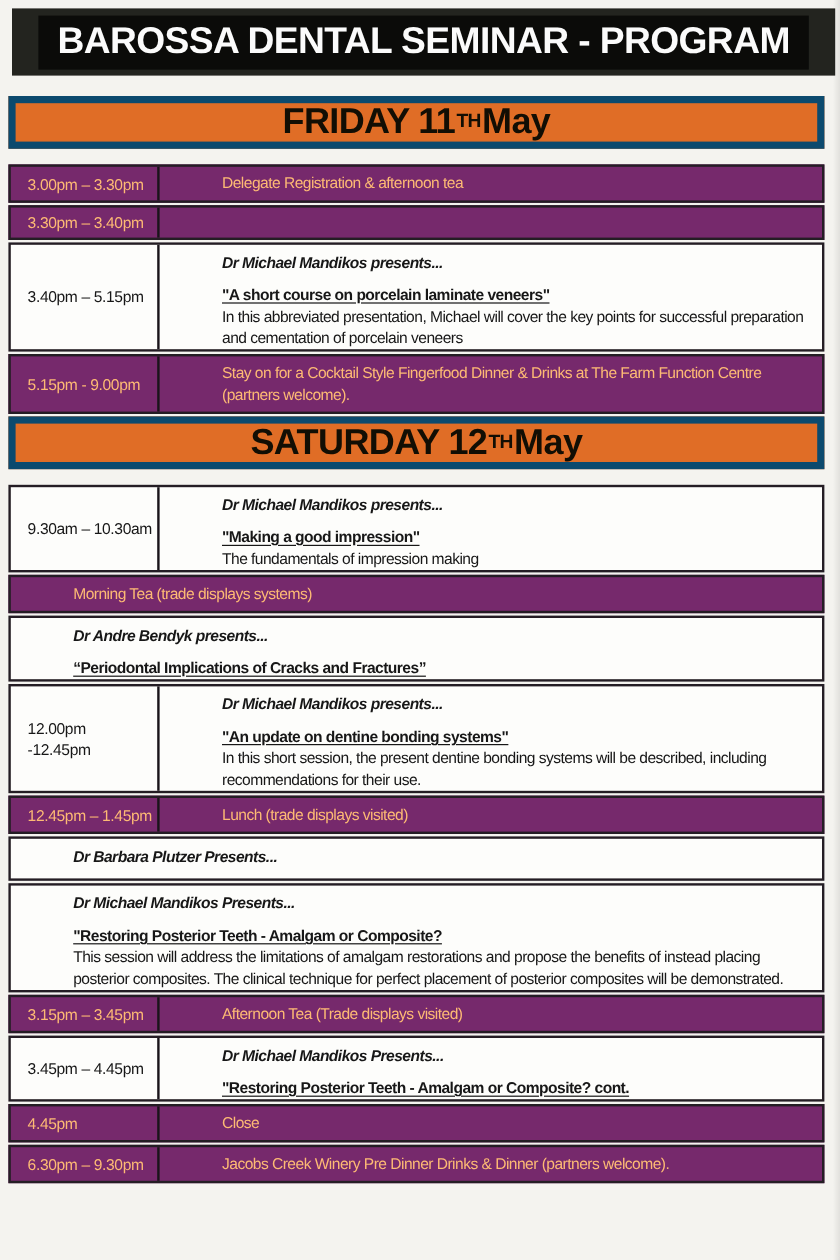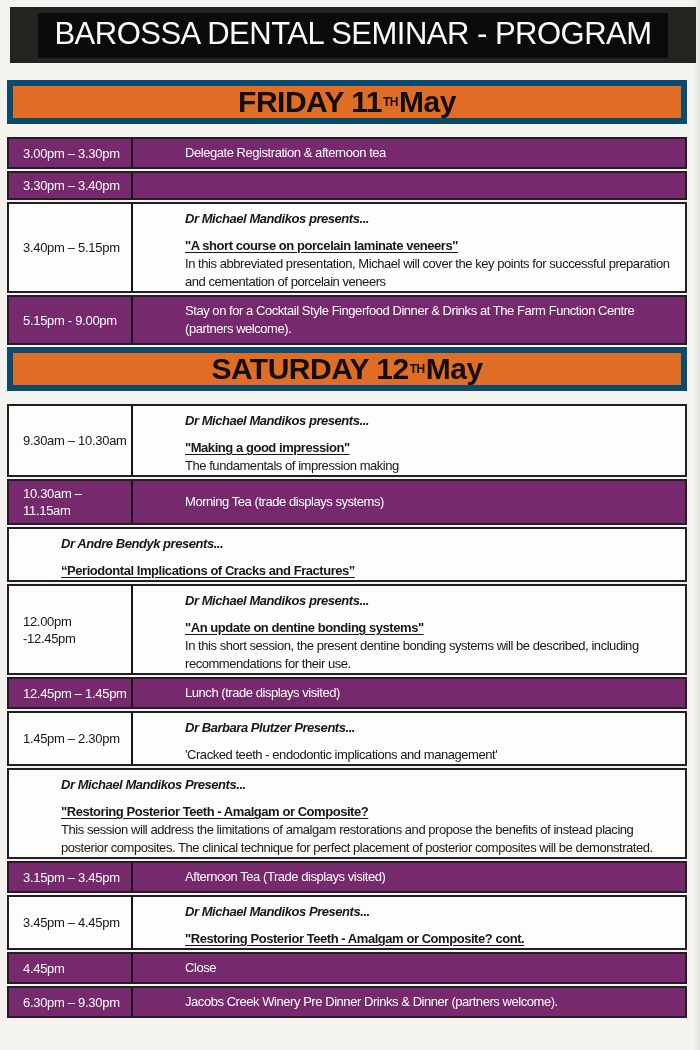--- a/index.html
+++ b/index.html
@@ -19,41 +19,41 @@
   .header-bar {
     position: absolute; left: 10px; top: 7px; width: 686px; height: 56px;
     background: #23241f;
     display: flex; align-items: center; justify-content: center;
   }
   .header-inner {
     background: #0b0b09;
     padding: 3px 16px 6px 16px;
   }
   .header-title {
-    color: #fbfbfb; font-weight: normal; font-size: 31px; letter-spacing: -0.5px;
+    color: #fbfbfb; font-weight: bold; font-size: 31px; letter-spacing: -0.5px;
     white-space: nowrap;
   }
 
   .schedule { position: absolute; left: 7px; top: 80px; width: 680px; }
 
   .banner {
     background: var(--orange, #e06d26);
     border: 6px solid #0c4a6e;
     height: 44px; margin-bottom: 13px;
     display: flex; align-items: center; justify-content: center;
     color: #120e04; font-weight: bold; font-size: 30px; letter-spacing: -0.5px;
   }
-  .banner .sup { font-size: 12px; vertical-align: super; margin: 0 1px; }
+  .banner .sup { font-size: 16px; vertical-align: super; margin: 0 1px; }
 
   .row {
     display: flex; align-items: stretch;
     border: 2px solid #241d24; margin-bottom: 2px;
     background: #fdfdfb; color: #171717;
   }
-  .row.break { background: var(--purple, #76296c); color: #ffffff; }
+  .row.break { background: var(--purple, #76296c); color: #fdba74; }
 
   .time {
     flex: 0 0 124px; width: 124px;
     border-right: 2px solid #19141a;
     padding: 4px 4px 4px 14px;
     font-size: 13px; line-height: 17px; letter-spacing: -0.3px;
     display: flex; align-items: center;
   }
   .content {
     flex: 1 1 auto;
@@ -118,21 +118,20 @@
     <div class="row session">
       <div class="time">9.30am – 10.30am</div>
       <div class="content">
         <div class="presenter">Dr Michael Mandikos presents...</div>
         <div class="gap"></div>
         <div class="talk-title">"Making a good impression"</div>
         <div>The fundamentals of impression making</div>
       </div>
     </div>
     <div class="row break">
-      <div class="time">10.30am – 11.15am</div>
       <div class="content">
         <div>Morning Tea (trade displays systems)</div>
       </div>
     </div>
     <div class="row session">
       <div class="content">
         <div class="presenter">Dr Andre Bendyk presents...</div>
         <div class="gap"></div>
         <div class="talk-title">“Periodontal Implications of Cracks and Fractures”</div>
       </div>
@@ -146,25 +145,23 @@
         <div>In this short session, the present dentine bonding systems will be described, including recommendations for their use.</div>
       </div>
     </div>
     <div class="row break">
       <div class="time">12.45pm – 1.45pm</div>
       <div class="content">
         <div>Lunch (trade displays visited)</div>
       </div>
     </div>
     <div class="row session">
-      <div class="time">1.45pm – 2.30pm</div>
       <div class="content">
         <div class="presenter">Dr Barbara Plutzer Presents...</div>
         <div class="gap"></div>
-        <div>'Cracked teeth - endodontic implications and management'</div>
       </div>
     </div>
     <div class="row session">
       <div class="content">
         <div class="presenter">Dr Michael Mandikos Presents...</div>
         <div class="gap"></div>
         <div class="talk-title">"Restoring Posterior Teeth - Amalgam or Composite?</div>
         <div>This session will address the limitations of amalgam restorations and propose the benefits of instead placing posterior composites. The clinical technique for perfect placement of posterior composites will be demonstrated.</div>
       </div>
     </div>

